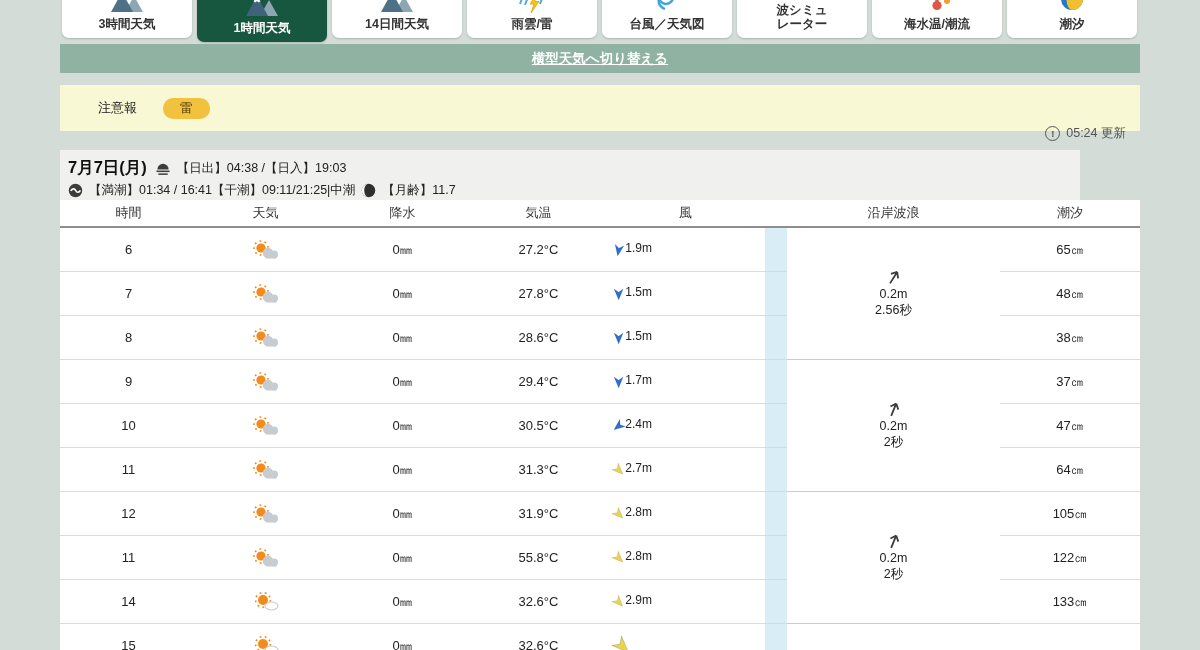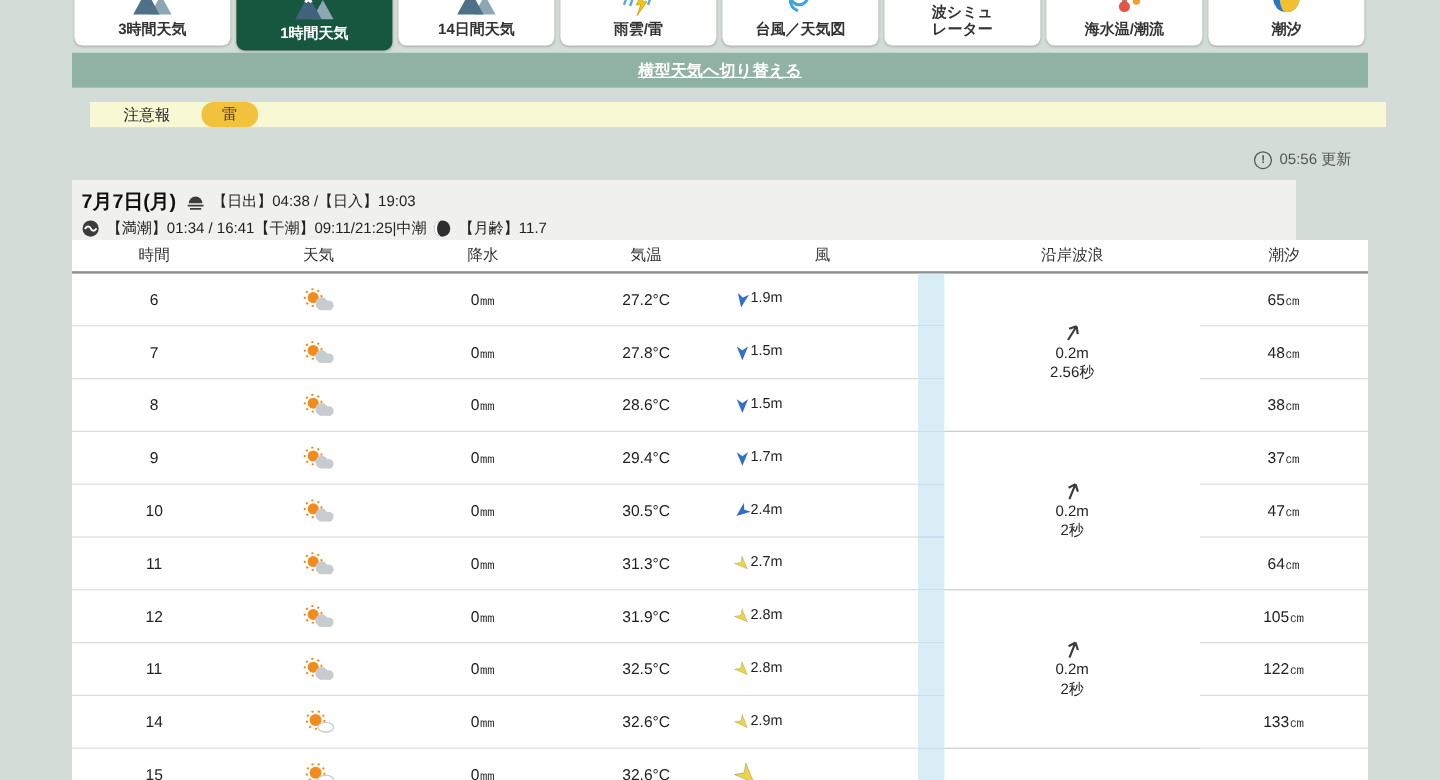--- a/index.html
+++ b/index.html
@@ -16,22 +16,22 @@
   .tab-label{font-size:12.5px;font-weight:bold;color:#333;line-height:1.12;text-align:center}
   .tab.active .tab-label{color:#fff}
   .tab svg{margin-bottom:3px;flex:none}
 
   
   .switch-banner{position:absolute;left:60px;top:44px;width:1080px;height:29px;background:#8fb2a3;
                  display:flex;align-items:center;justify-content:center}
   .switch-banner a{color:#fff;text-decoration:underline;font-size:13.5px;font-weight:600;cursor:pointer}
 
   
-  .notice-bar{position:absolute;left:75px;top:85px;width:1080px;height:21px;background:#f8f9d4;
-              display:flex;align-items:center;box-sizing:border-box;padding-left:28px}
+  .notice-bar{position:absolute;left:60px;top:85px;width:1080px;height:46px;background:#f8f9d4;
+              display:flex;align-items:center;box-sizing:border-box;padding-left:38px}
   .notice-label{font-size:13px;color:#222}
   .notice-badge{margin-left:26px;background:#f2c13e;border-radius:10px;padding:2px 17px;
                 font-size:12.5px;color:#4a3500;cursor:pointer}
 
   
   .update-line{position:absolute;top:125px;left:60px;width:1066px;display:flex;justify-content:flex-end;
                align-items:center;gap:6px;color:#555;font-size:12.5px}
   .info-icon{width:13px;height:13px;border:1.3px solid #555;border-radius:50%;font-size:9.5px;
              font-weight:bold;display:flex;align-items:center;justify-content:center;color:#555;flex:none}
 
@@ -162,21 +162,21 @@
     <a>横型天気へ切り替える</a>
   </div>
 
   <div class="notice-bar">
     <span class="notice-label">注意報</span>
     <span class="notice-badge">雷</span>
   </div>
 
   <div class="update-line">
     <span class="info-icon">!</span>
-    <span>05:56 更新</span>
+    <span>05:24 更新</span>
   </div>
 
   <div class="date-header">
     <div class="dh-line">
       <span class="dh-date">7月7日(月)</span>
       <svg width="16" height="15" viewBox="0 0 16 16">
           <path d="M2,9 A6,6 0 0 1 14,9 Z" fill="#3c3c3c"></path>
           <line x1="1" y1="11" x2="15" y2="11" stroke="#3c3c3c" stroke-width="1.6"></line>
           <line x1="3" y1="14" x2="13" y2="14" stroke="#3c3c3c" stroke-width="1.6"></line>
         </svg>
@@ -393,21 +393,21 @@
                 <svg class="wx-partly" width="30" height="22" viewBox="0 0 30 22">
                   <circle cx="10" cy="9" r="7" fill="none" stroke="#f28a1c" stroke-width="1.6" stroke-dasharray="1.8 3.4"></circle>
                   <circle cx="10" cy="9" r="4.6" fill="#f28a1c"></circle>
                   <circle cx="17" cy="14" r="5.2" fill="#c7ccd1"></circle>
                   <circle cx="23" cy="15.5" r="4" fill="#c7ccd1"></circle>
                   <rect x="14" y="14.5" width="12" height="5" rx="2.5" fill="#c7ccd1"></rect>
                 </svg>
               </div>
             </div>
           <div class="c precip">0㎜</div>
-          <div class="c temp">32.5°C</div>
+          <div class="c temp">55.8°C</div>
           <div class="c wind">
               <div class="wind-box">
                 <svg class="wind-arrow" viewBox="0 0 20 20" style="transform: rotate(135deg);">
                   <polygon class="fillable" points="10,1 3.2,17.5 10,12.8 16.8,17.5" fill="#e9d44e" stroke="rgba(0,0,0,0.25)" stroke-width="0.6"></polygon>
                 </svg>
                 <div class="wind-val">2.8m</div>
               </div>
             </div>
         </div>
 

